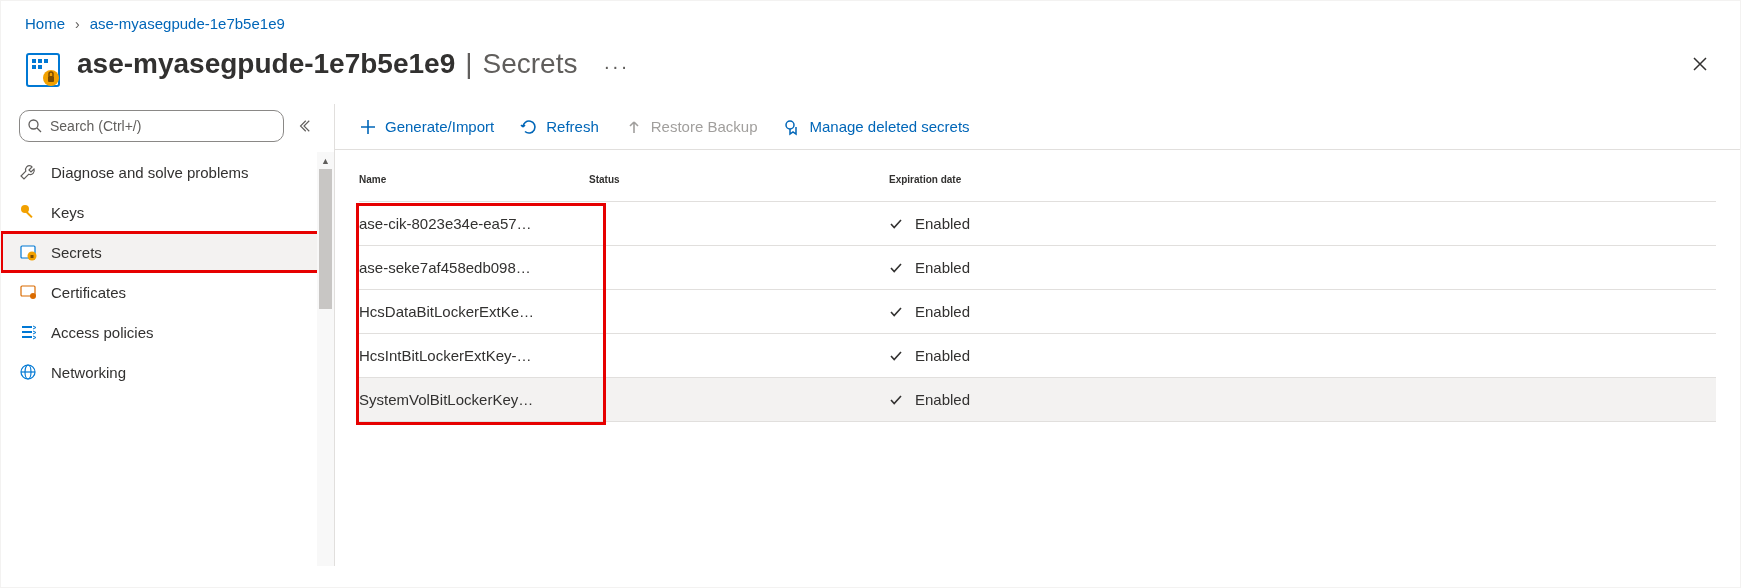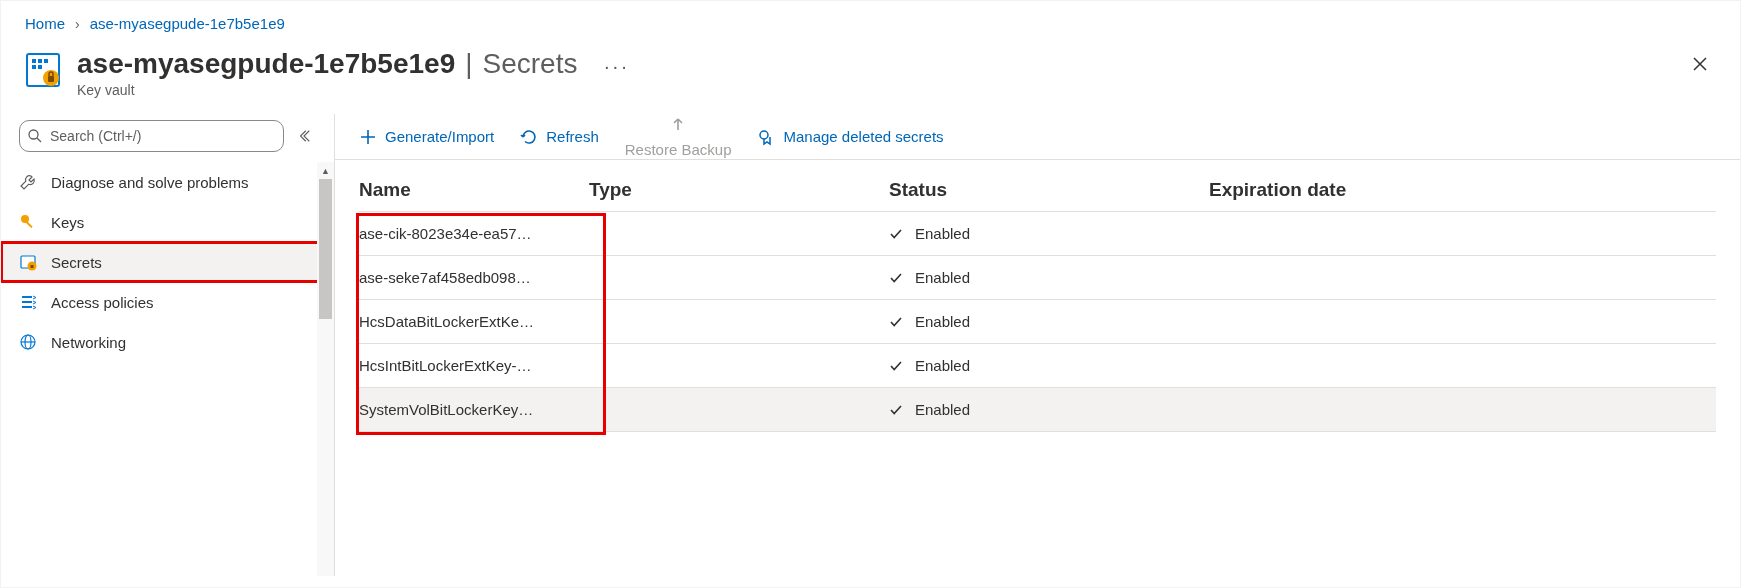--- a/index.html
+++ b/index.html
@@ -53,27 +53,27 @@
   .side-item{display:flex;align-items:center;gap:14px;height:40px;padding:0 18px;font-size:15px;cursor:pointer;color:#323130;}
   .side-item .mi{width:18px;height:18px;flex:0 0 18px;display:flex;align-items:center;justify-content:center;}
   .side-heading{padding:14px 18px 6px 18px;font-size:15px;font-weight:600;color:var(--text);}
   .side-item.selected{background:var(--hover);}
   .side-highlight{outline:var(--accent-red-thick) solid var(--accent-red);outline-offset:-2px;}
 
   
   .main{flex:1;display:flex;flex-direction:column;padding:0 0 0 0;}
   .toolbar{display:flex;align-items:center;gap:26px;height:46px;padding:0 24px;border-bottom:1px solid var(--border);}
   .tb-btn{display:flex;align-items:center;gap:8px;font-size:15px;color:var(--link);cursor:pointer;}
-  .tb-btn.disabled{color:var(--disabled);cursor:default;flex-direction:column;}
+  .tb-btn.disabled{color:var(--disabled);cursor:default;}
   .tb-btn .ti{width:18px;height:18px;display:flex;align-items:center;justify-content:center;}
 
   
   .table{padding:8px 24px 0 24px;}
   .thead,.trow{display:grid;grid-template-columns:230px 300px 320px 1fr;align-items:center;height:44px;border-bottom:1px solid var(--border);}
-  .thead{font-weight:600;font-size:19px;border-bottom:1px solid var(--border);}
+  .thead{font-weight:600;font-size:10px;border-bottom:1px solid var(--border);}
   .trow{font-size:15px;cursor:pointer;}
   .trow.sel{background:var(--hover);}
   .tcell{overflow:hidden;white-space:nowrap;text-overflow:ellipsis;padding-right:10px;}
   .status-cell{display:flex;align-items:center;gap:12px;}
   .check{width:14px;height:14px;color:#323130;}
 
   .name-col-highlight{position:absolute;border:var(--accent-red-thick) solid var(--accent-red);pointer-events:none;}
 
   svg{display:block;}
 </style>
@@ -100,21 +100,20 @@
       <path d="M24 24 v-2 a2 2 0 0 1 4 0 v2" fill="none" stroke="#7a4b00" stroke-width="1.5"></path>
     </svg>
   </span>
   <div class="title-block">
     <div class="title-line">
       <span class="title-main">ase-myasegpude-1e7b5e1e9</span>
       <span class="title-sep">|</span>
       <span class="title-sub">Secrets</span>
       <span class="title-dots">···</span>
     </div>
-    <span class="subtitle">Key vault</span>
   </div>
   <div class="close-btn">
     <svg viewBox="0 0 16 16" width="16" height="16">
         <path d="M2 2 L14 14 M14 2 L2 14" stroke="#323130" stroke-width="1.5" fill="none"></path>
       </svg>
   </div>
 </div>
 
 <div class="body">
 
@@ -168,20 +167,29 @@
               <rect x="2" y="3" width="14" height="12" rx="1" fill="#fff" stroke="#0078d4" stroke-width="1.2"></rect>
               <circle cx="13" cy="13" r="4.5" fill="#f2a100"></circle>
               <rect x="11.5" y="12" width="3" height="3" fill="#7a4b00"></rect>
             </svg>
         </span>
         <span>Secrets</span>
       </div>
       <div class="side-item">
         <span class="mi">
           <svg viewBox="0 0 18 18" width="18" height="18">
+              <rect x="2" y="3" width="14" height="10" rx="1" fill="#fff" stroke="#da6b00" stroke-width="1.2"></rect>
+              <circle cx="14" cy="13" r="3" fill="#da6b00"></circle>
+            </svg>
+        </span>
+        <span>Certificates</span>
+      </div>
+      <div class="side-item">
+        <span class="mi">
+          <svg viewBox="0 0 18 18" width="18" height="18">
               <path d="M3 4h10M3 9h10M3 14h10" stroke="#0078d4" stroke-width="2"></path>
               <path d="M14 3l3 1.5L14 6M14 8l3 1.5L14 11M14 13l3 1.5L14 16" fill="none" stroke="#0078d4" stroke-width="1"></path>
             </svg>
         </span>
         <span>Access policies</span>
       </div>
       <div class="side-item">
         <span class="mi">
           <svg viewBox="0 0 18 18" width="18" height="18">
               <circle cx="9" cy="9" r="7" fill="none" stroke="#0078d4" stroke-width="1.2"></circle>
@@ -228,21 +236,20 @@
               <path d="M7 11v5l3-2 3 2v-7" fill="none" stroke="#0066b8" stroke-width="1.5"></path>
             </svg>
         </span>
         <span>Manage deleted secrets</span>
       </div>
     </div>
 
     <div class="table">
       <div class="thead">
         <div class="tcell">Name</div>
-        <div class="tcell">Type</div>
         <div class="tcell">Status</div>
         <div class="tcell">Expiration date</div>
       </div>
 
       <div class="trow">
         <div class="tcell">ase-cik-8023e34e-ea57…</div>
         <div class="tcell"></div>
         <div class="tcell status-cell">
           <span class="check">
               <svg viewBox="0 0 14 14" width="14" height="14">

